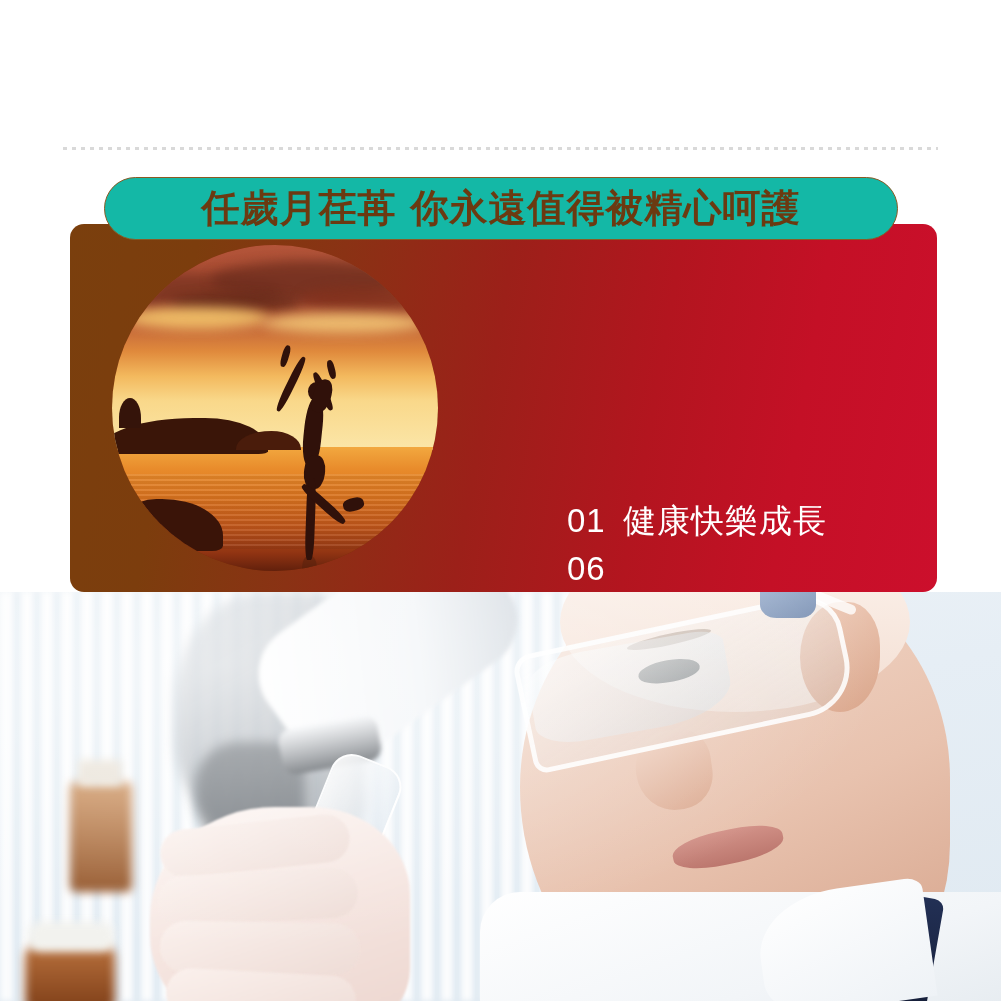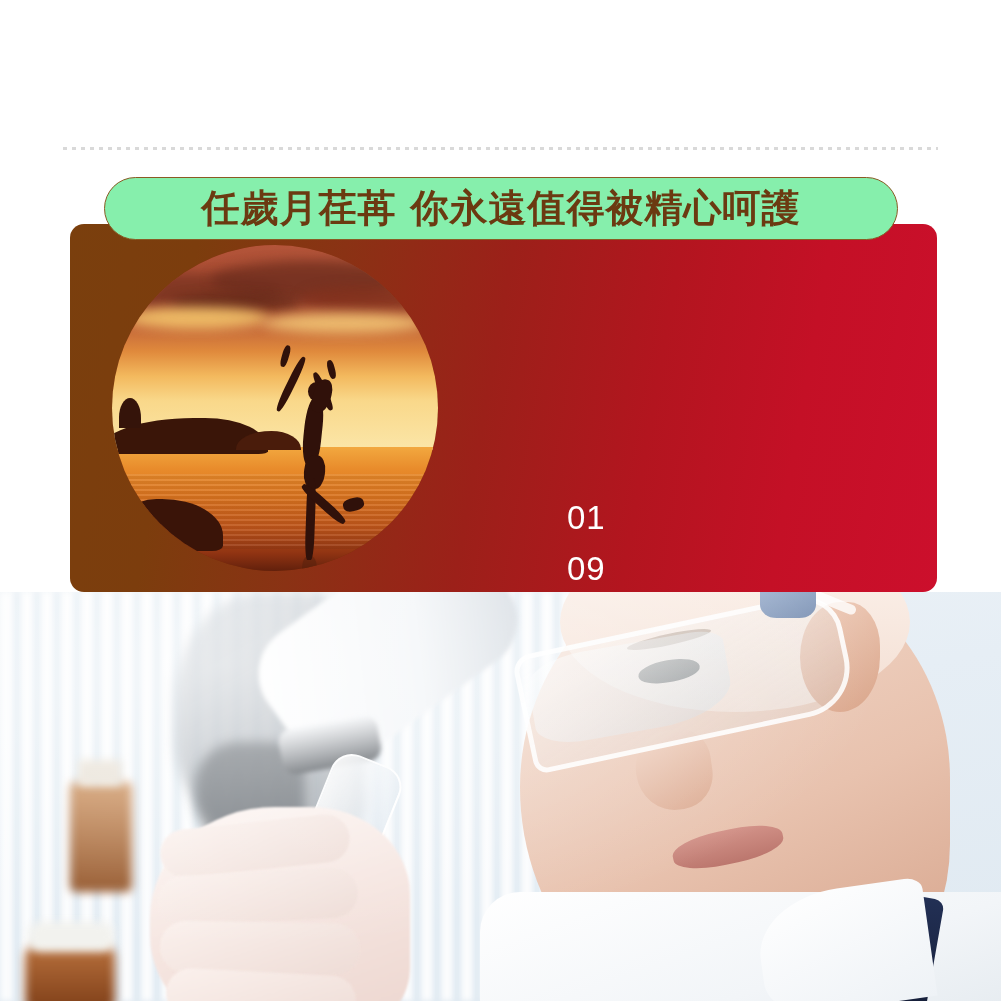--- a/index.html
+++ b/index.html
@@ -212,21 +212,21 @@
     letter-spacing: 1px;
   }
 
   
   .pill {
     position: absolute;
     left: 104px;
     top: 177px;
     width: 794px;
     height: 63px;
-    background: #86efac;
+    background: #14b8a6;
     border: 1.5px solid #8a5a24;
     border-radius: 34px;
     box-sizing: border-box;
     display: flex;
     align-items: center;
     justify-content: center;
   }
   .pill-text {
     color: #6b3a11;
     font-size: 38px;
@@ -465,23 +465,24 @@
           <i class="hair"></i>
         <i class="leg1"></i>
           <i class="leg2"></i>
           <i class="leg2b"></i>
       </div>
     </div>
 
     <div class="list">
       <div class="list-item">
         <span class="li-num">01</span>
+        <span class="li-text">健康快樂成長</span>
       </div>
       <div class="list-item">
-        <span class="li-num">09</span>
+        <span class="li-num">06</span>
       </div>
 
     </div>
   </div>
 
   <div class="pill">
     <span class="pill-text">任歲月荏苒 你永遠值得被精心呵護</span>
   </div>
 
   <div class="photo">

